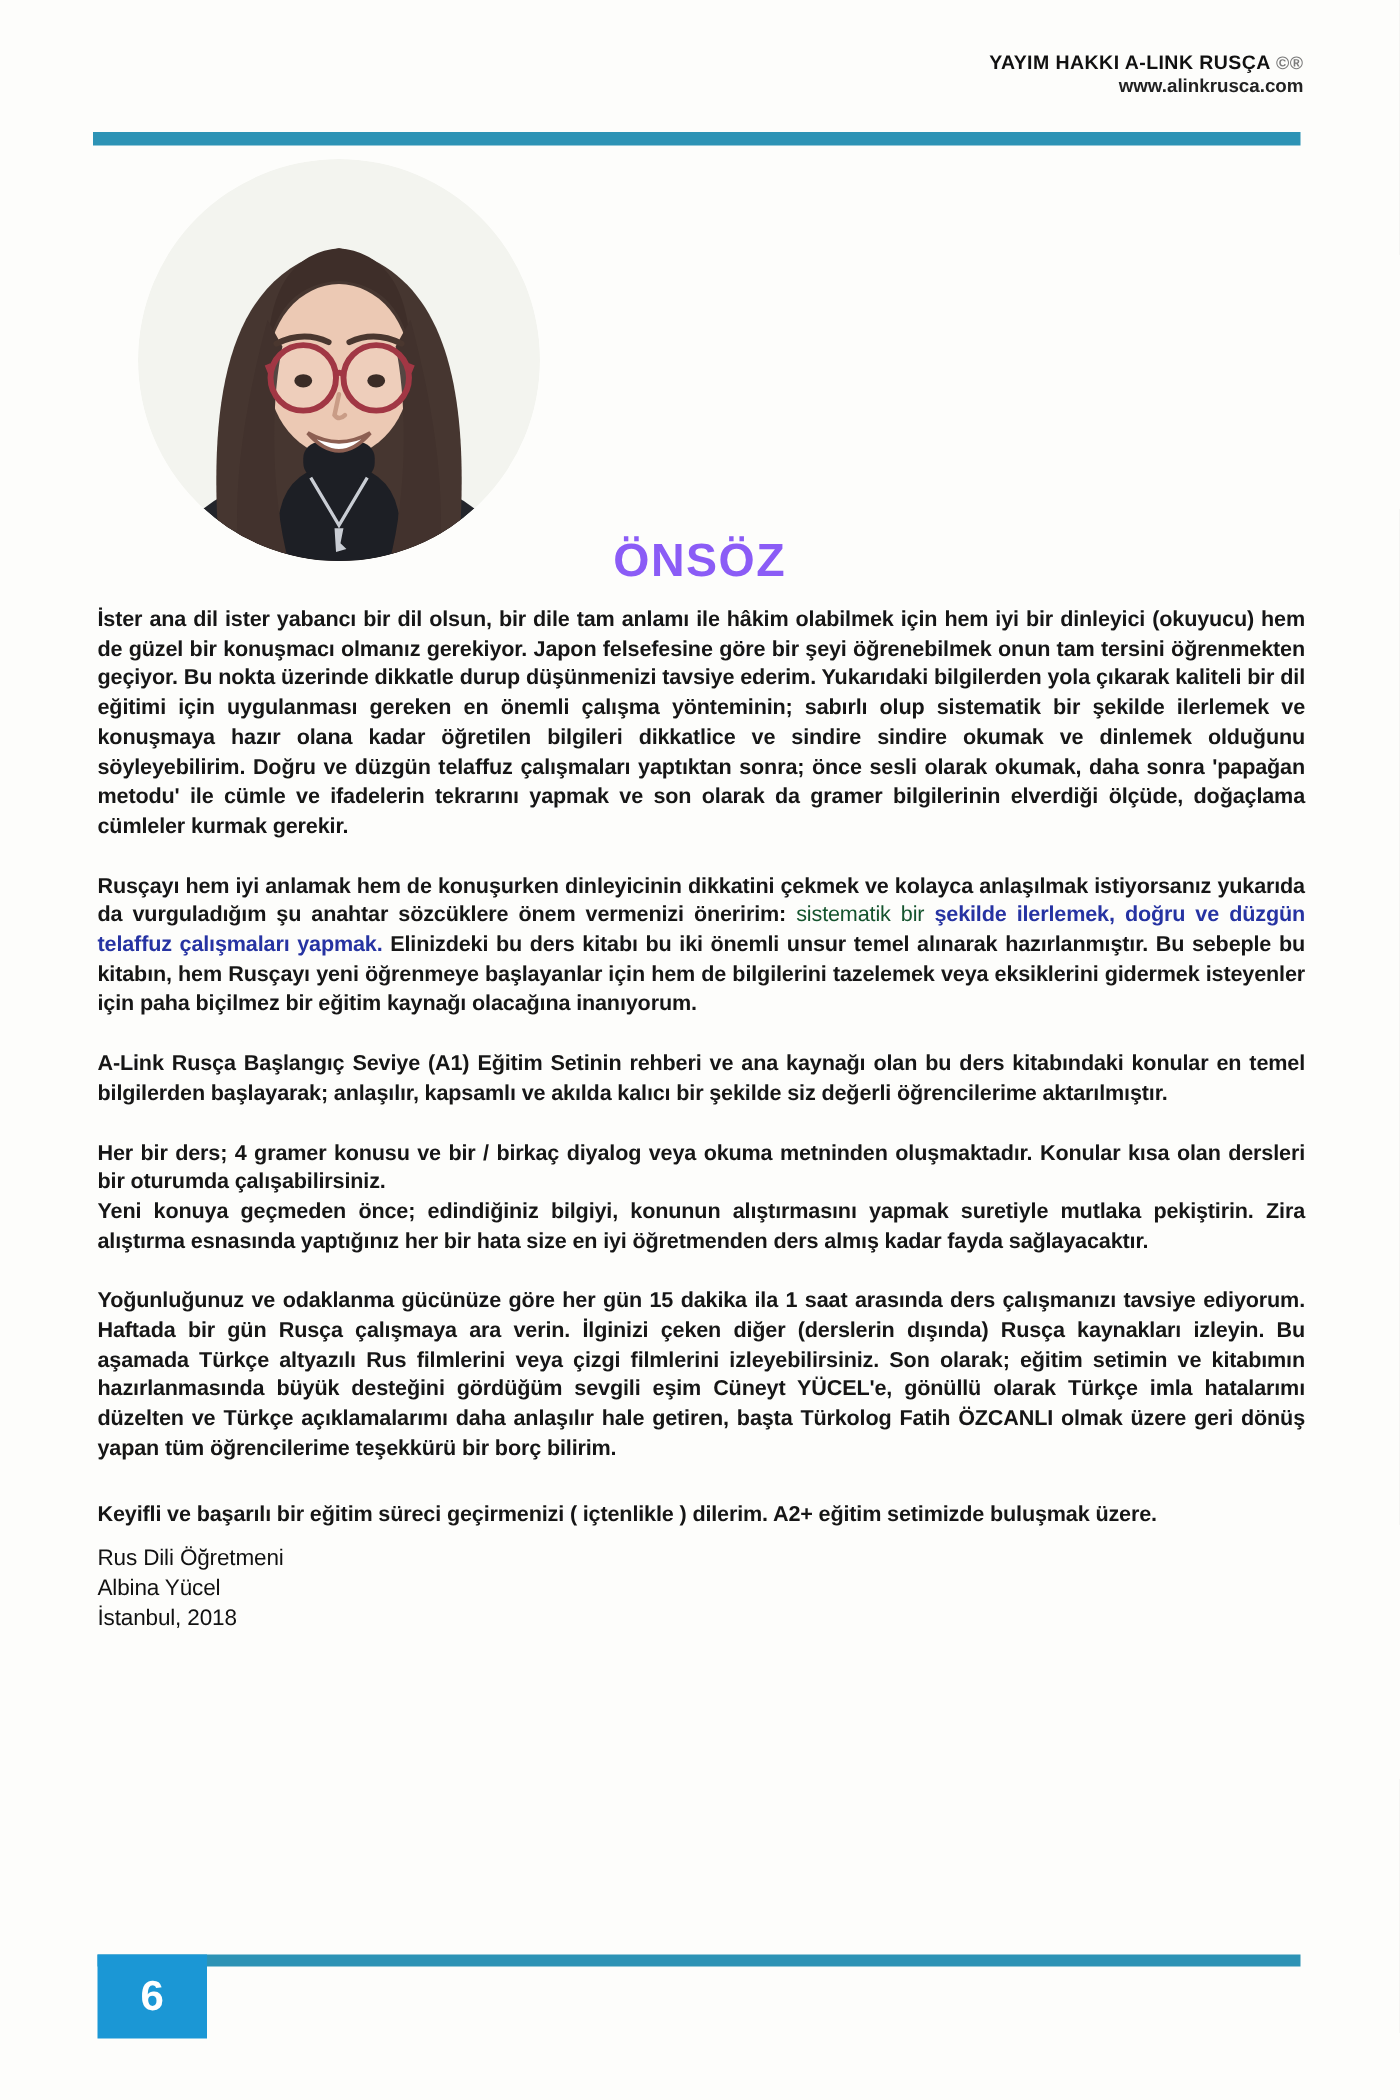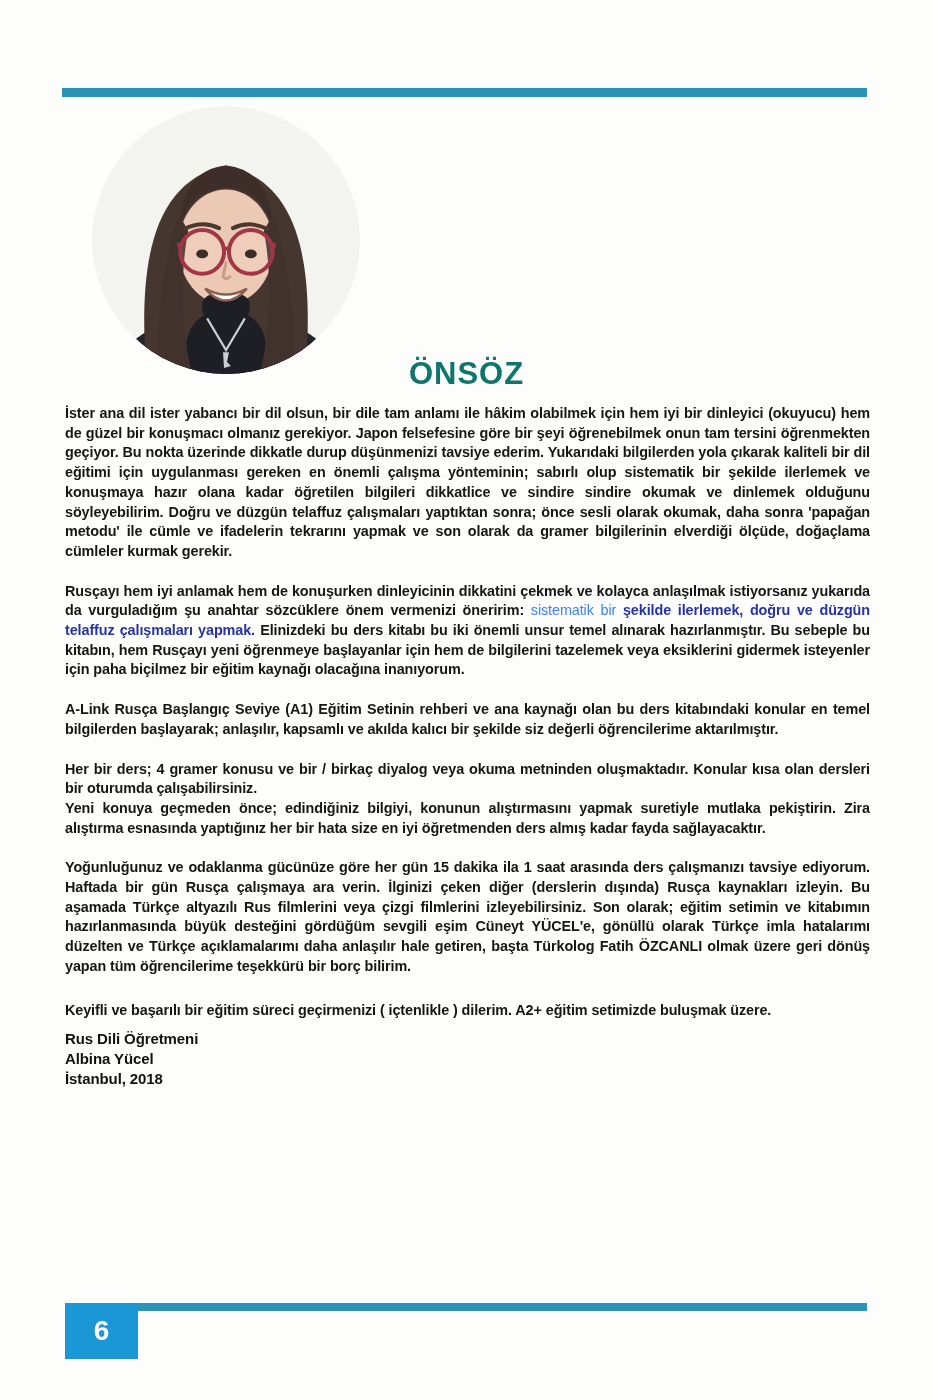--- a/index.html
+++ b/index.html
@@ -39,57 +39,64 @@
     position:absolute; left:92px; top:106px;
     width:268px; height:268px; border-radius:50%;
     overflow:hidden;
   }
 
   
   .title {
     position:absolute; left:0; top:356px; width:933px;
     text-align:center;
     font-size:31px; font-weight:700; letter-spacing:1px;
-    color:#0f766e;
+    color:#8b5cf6;
   }
 
   
   .body {
     position:absolute; left:65px; top:404px; width:805px;
     font-size:14.4px; font-weight:700; line-height:19.7px;
     text-align:justify; letter-spacing:-0.1px;
     color:#161616;
   }
   .body p { margin:0 0 20px 0; }
   .body p.tight { margin-bottom:0; }
   .body p.after-lessons { }
   .body p.p-schedule { margin-bottom:24px; }
   .body p.p-wish { margin-bottom:9px; }
   .body p.closing { margin-bottom:30px; text-align:left; }
-  .key-reg  { color:#3b82f6; font-weight:400; }
+  .key-reg  { color:#14532d; font-weight:400; }
   .key-bold { color:#2633a2; font-weight:700; }
 
-  .signature { line-height:20px; font-weight:700; text-align:left; font-size:15px; color:#111; }
+  .signature { line-height:20px; font-weight:400; text-align:left; font-size:15px; color:#111; }
 
   
   .page-box {
     position:absolute; left:65px; top:1303px;
     width:73px; height:56px;
     background:#1b97d5;
     display:flex; align-items:center; justify-content:center;
   }
   .page-box .num {
     color:#ffffff; font-size:28px; font-weight:700;
   }
 </style>
 </head>
 <body>
 
 <div class="page">
 
+  <div class="header">
+    <div class="copyright">
+      <span>YAYIM HAKKI A-LINK RUSÇA</span>
+      <span class="marks">©®</span>
+    </div>
+    <div class="website">www.alinkrusca.com</div>
+  </div>
 
   <div class="rule-top"></div>
 
   <div class="avatar">
     <svg viewBox="0 0 270 270" width="268" height="268">
       <defs>
           <clipPath id="avclip">
             <circle cx="135" cy="135" r="135"></circle>
           </clipPath>
         </defs>

